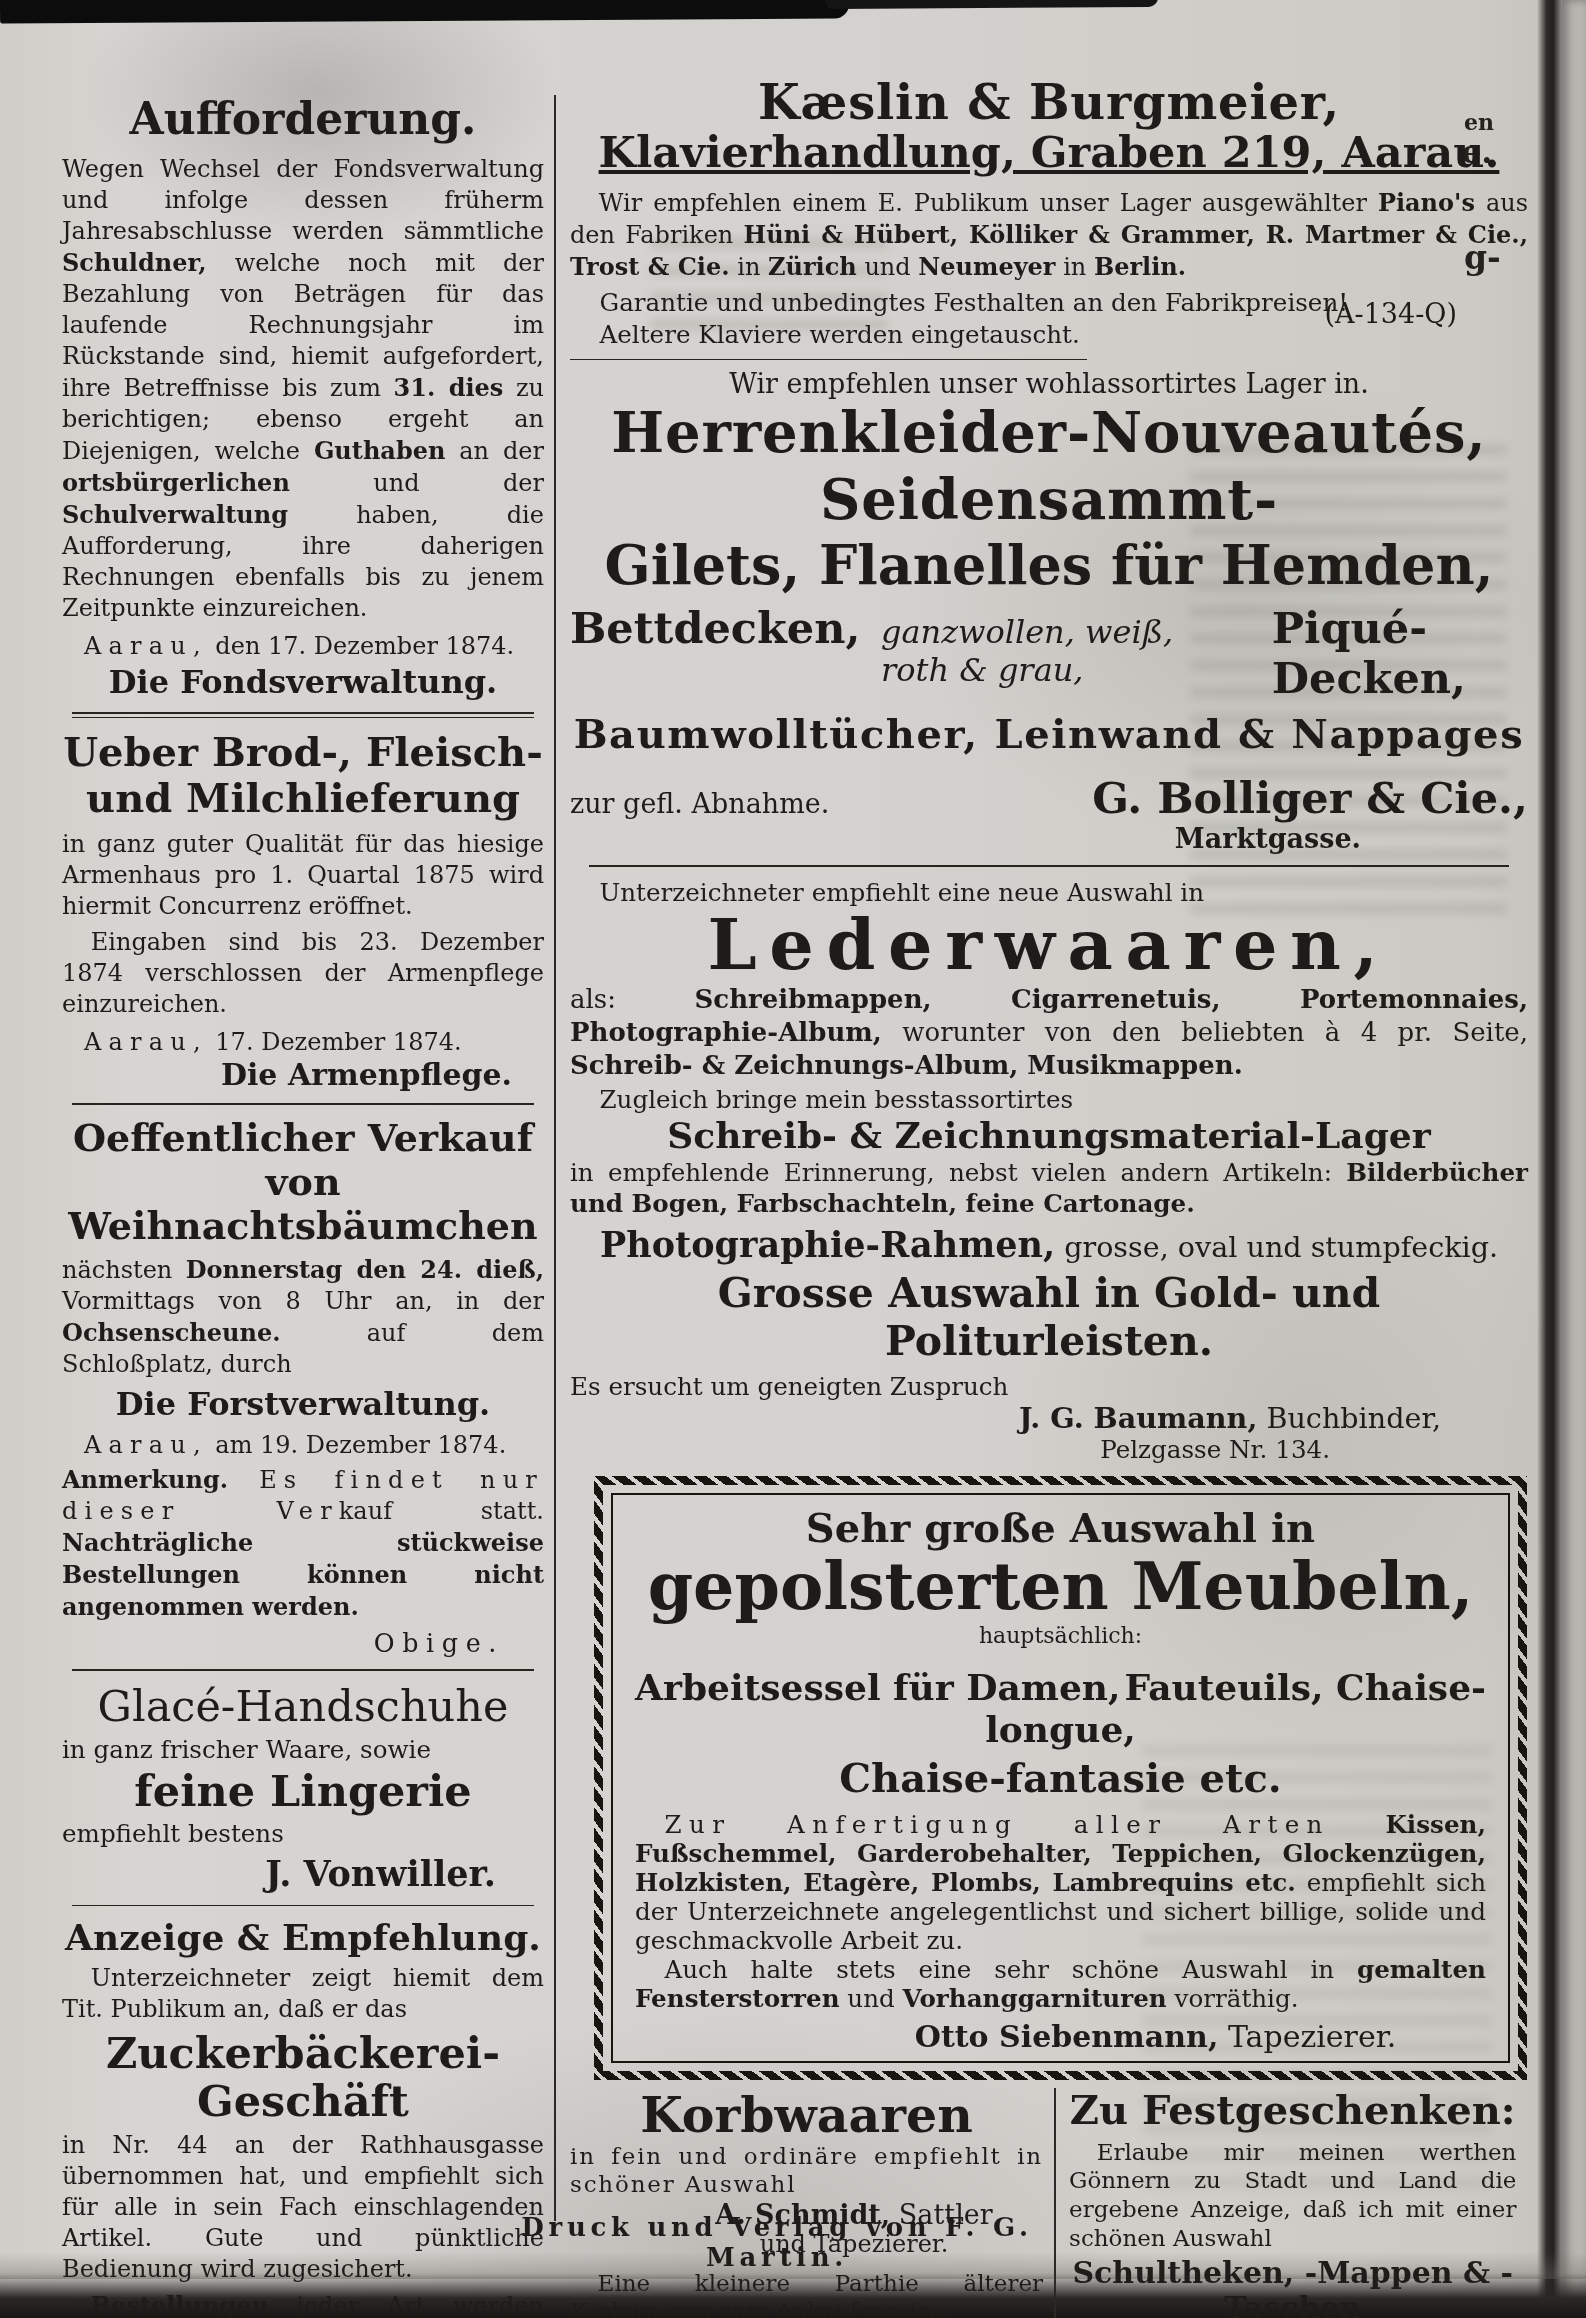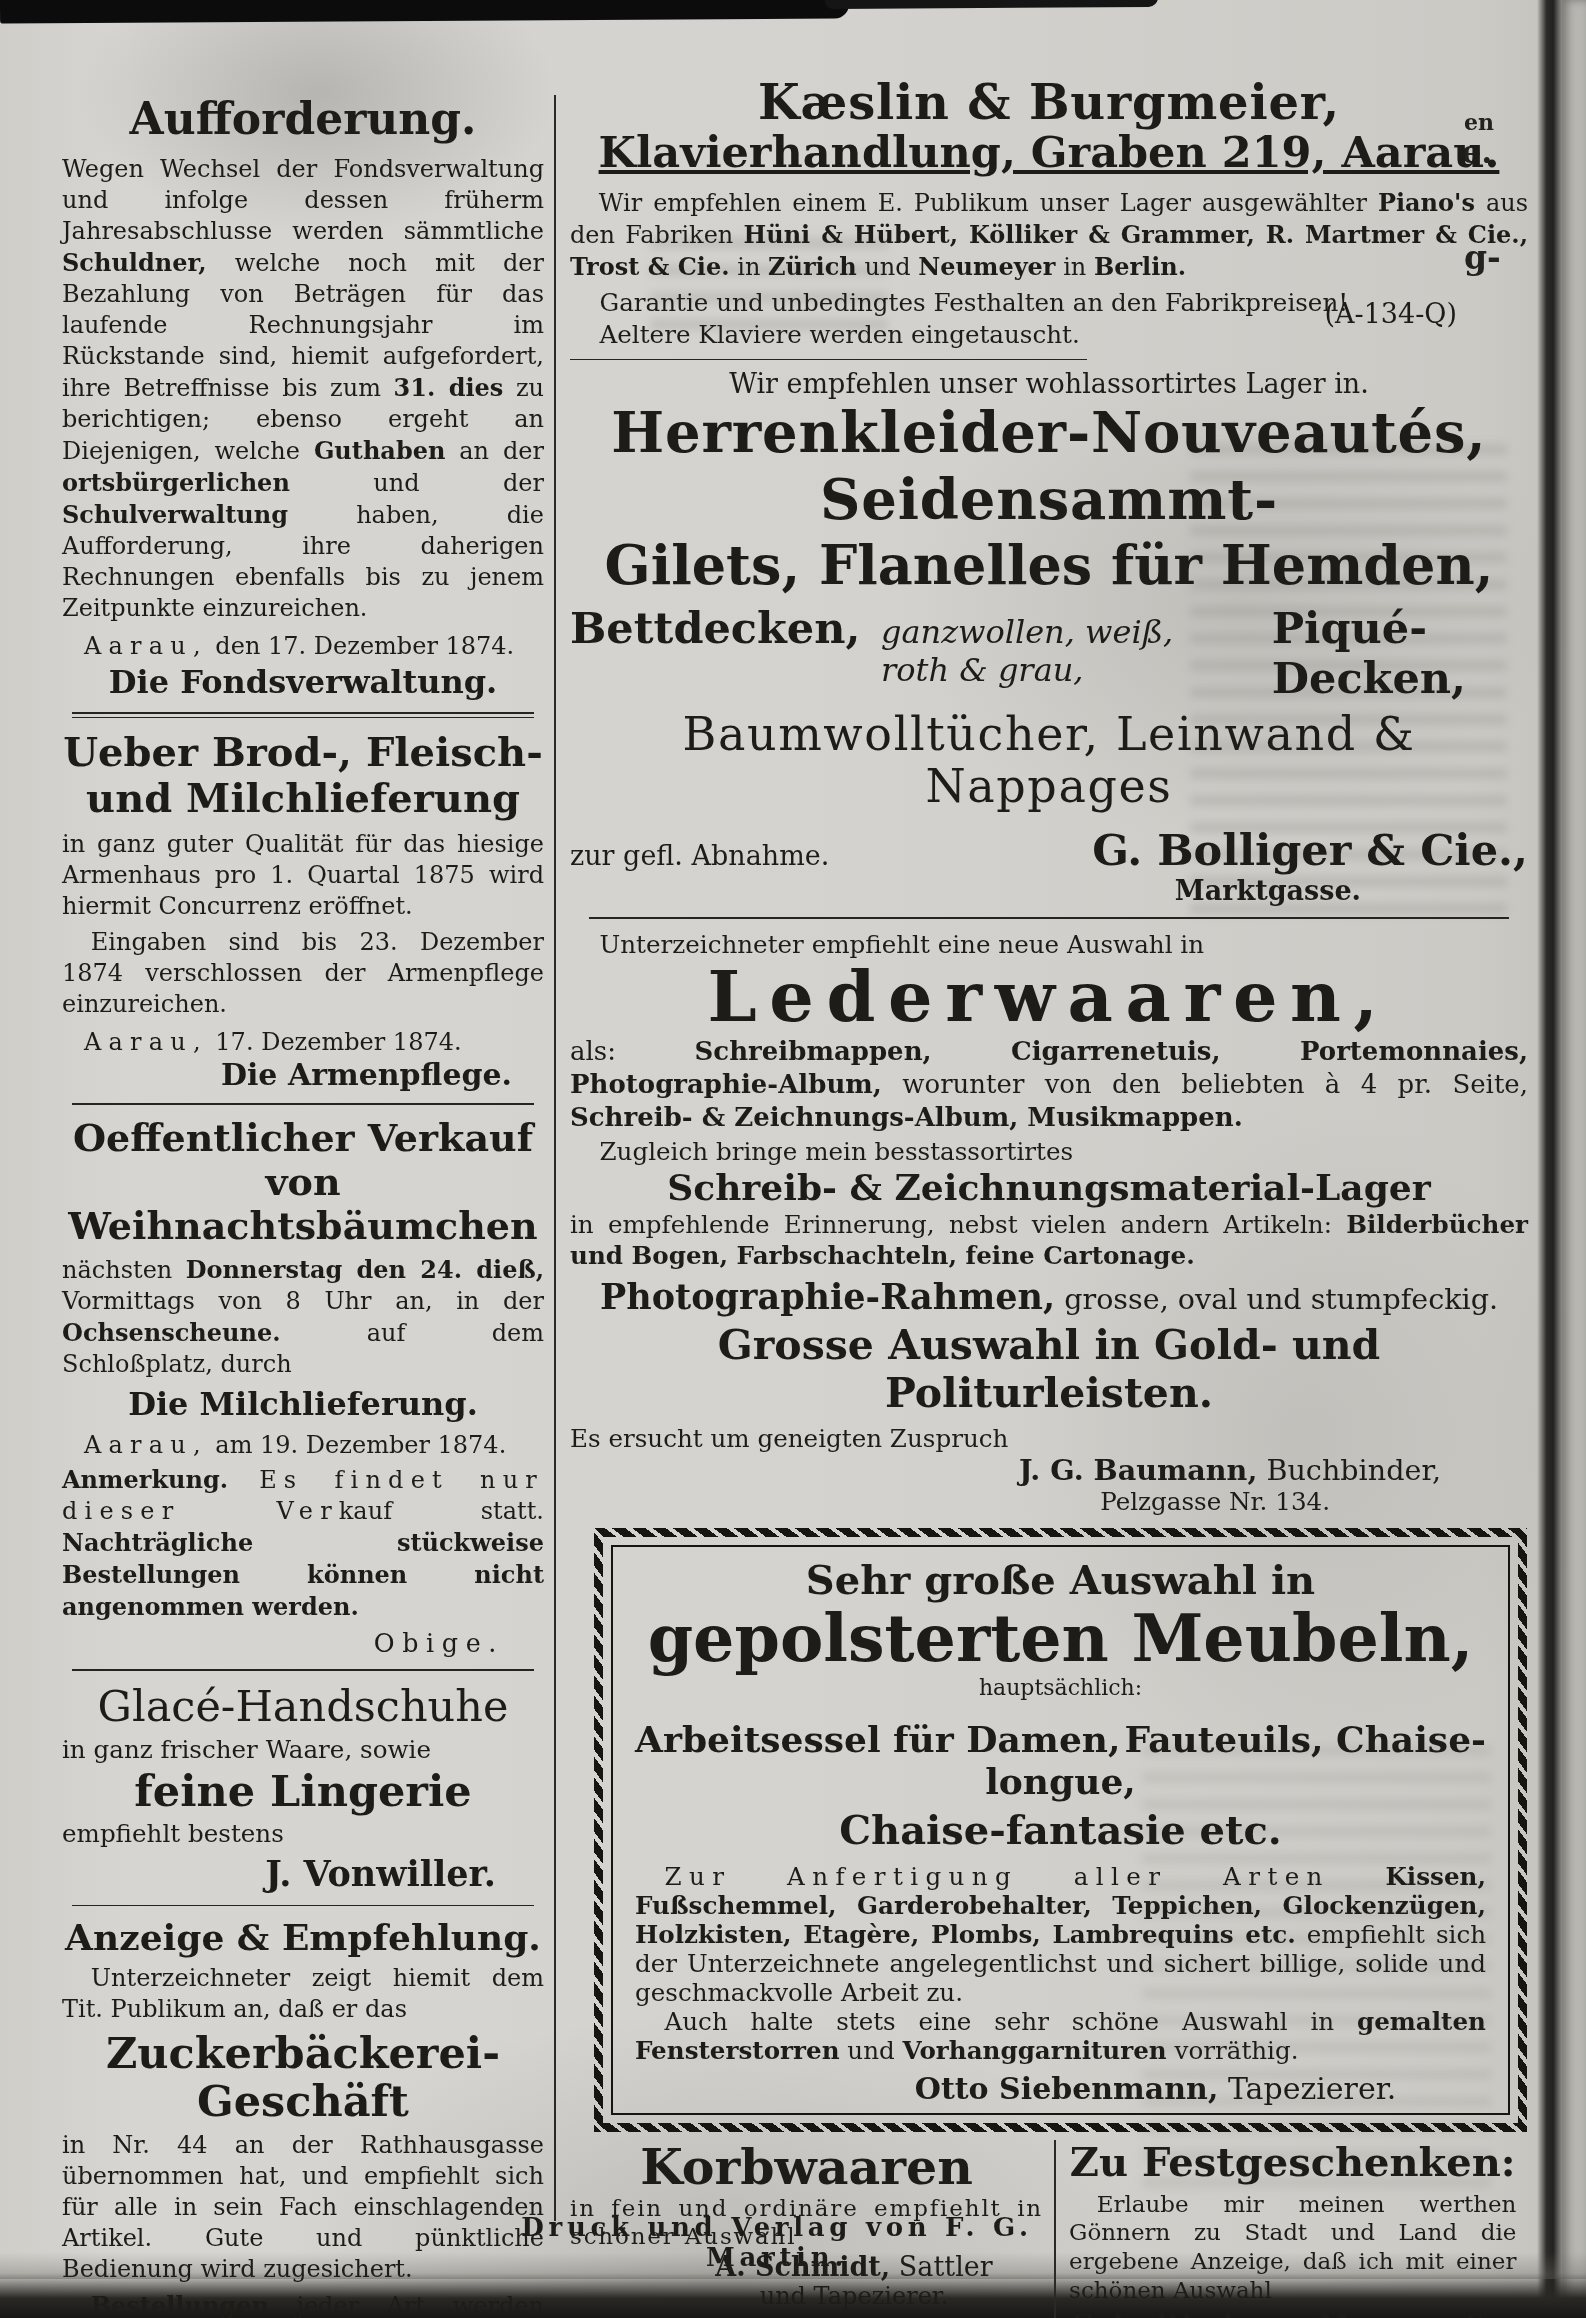--- a/index.html
+++ b/index.html
@@ -45,21 +45,21 @@
   .dateline{font-size:24px;margin:8px 0 1.6px 22px;}
   .sig{font-size:27px;}
   
   .piano-title{font-size:48px;line-height:52px;letter-spacing:0.8px;}
   .piano-sub{font-size:43px;line-height:49px;font-weight:bold;text-decoration:underline;}
   .disp{font-size:56px;line-height:67px;font-weight:bold;letter-spacing:0.8px;}
   .disp2{font-size:54px;line-height:65px;font-weight:bold;}
   .bett-row{display:flex;justify-content:center;align-items:baseline;gap:20.6px;margin:4.8px 0;}
   .bett-big{font-size:43px;font-weight:bold;}
   .bett-mid{font-size:32px;font-style:italic;}
-  .nappages{font-size:46px;line-height:52px;font-weight:normal;letter-spacing:1.6px;}
+  .nappages{font-size:40px;line-height:52px;font-weight:bold;letter-spacing:1.6px;}
   .bolliger-row{display:flex;justify-content:space-between;align-items:baseline;margin-top:12.7px;}
   .leder{font-size:70px;line-height:76px;font-weight:bold;letter-spacing:.18em;}
   .schreiblager{font-size:36px;line-height:43px;}
   .gold{font-size:41px;line-height:48px;font-weight:bold;}
   .photo-row{font-size:28.6px;}
   .ornate-box{margin:12.7px 0 0 24px;width:933px;padding:8px;
     border:9.5px solid transparent;
     border-image:repeating-linear-gradient(45deg,#17150f 0 7.1px,rgba(23,21,15,0) 7.1px 12px,#17150f 12px 14.3px) 12;}
   .ornate-inner{border:2.4px solid #17150f;padding:11px 22px 3px;}
   .meubeln{font-size:65px;line-height:73px;}
@@ -111,21 +111,21 @@
       <div class="body" style="text-indent:0;margin-top:8px">in ganz guter Qualität für das hiesige Armenhaus pro 1. Quartal 1875 wird hiermit Concurrenz eröffnet.</div>
       <div class="body indent">Eingaben sind bis 23. Dezember 1874 verschlossen der Armenpflege einzureichen.</div>
       <div class="dateline"><span class="sp">Aarau,</span><span> 17. Dezember 1874.</span></div>
       <div class="fr sig t-r" style="font-size:30px;margin-right:32px">Die Armenpflege.</div>
       <hr class="hr">
     </div>
 
     <div class="sec">
       <div class="fr t-c" style="font-size:38px;line-height:44px">Oeffentlicher Verkauf von Weihnachtsbäumchen</div>
       <div class="body" style="text-indent:0;margin-top:6.3px"><span>nächsten </span><span class="b">Donnerstag den 24. dieß,</span><span> Vormittags von 8 Uhr an, in der </span><span class="b">Ochsenscheune.</span><span> auf dem Schloßplatz, durch</span></div>
-      <div class="fr sig t-c" style="font-size:32px">Die Milchlieferung.</div>
+      <div class="fr sig t-c" style="font-size:32px">Die Forstverwaltung.</div>
       <div class="dateline"><span class="sp">Aarau,</span><span> am 19. Dezember 1874.</span></div>
       <div class="body" style="text-indent:0"><span class="b">Anmerkung.</span><span class="sp"> Es findet nur dieser Ver</span><span>kauf statt. </span><span class="b">Nachträgliche stückweise Bestellungen können nicht angenommen werden.</span></div>
       <div class="t-r sp" style="font-size:25.4px;margin-right:40px">Obige.</div>
       <hr class="hr">
     </div>
 
     <div class="sec">
       <div class="t-c" style="font-size:43px;line-height:48px">Glacé-Handschuhe</div>
       <div style="font-size:24.6px;margin-top:4.8px">in ganz frischer Waare, sowie</div>
       <div class="fr t-c" style="font-size:43px;line-height:49px;margin-top:3.2px">feine Lingerie</div>

